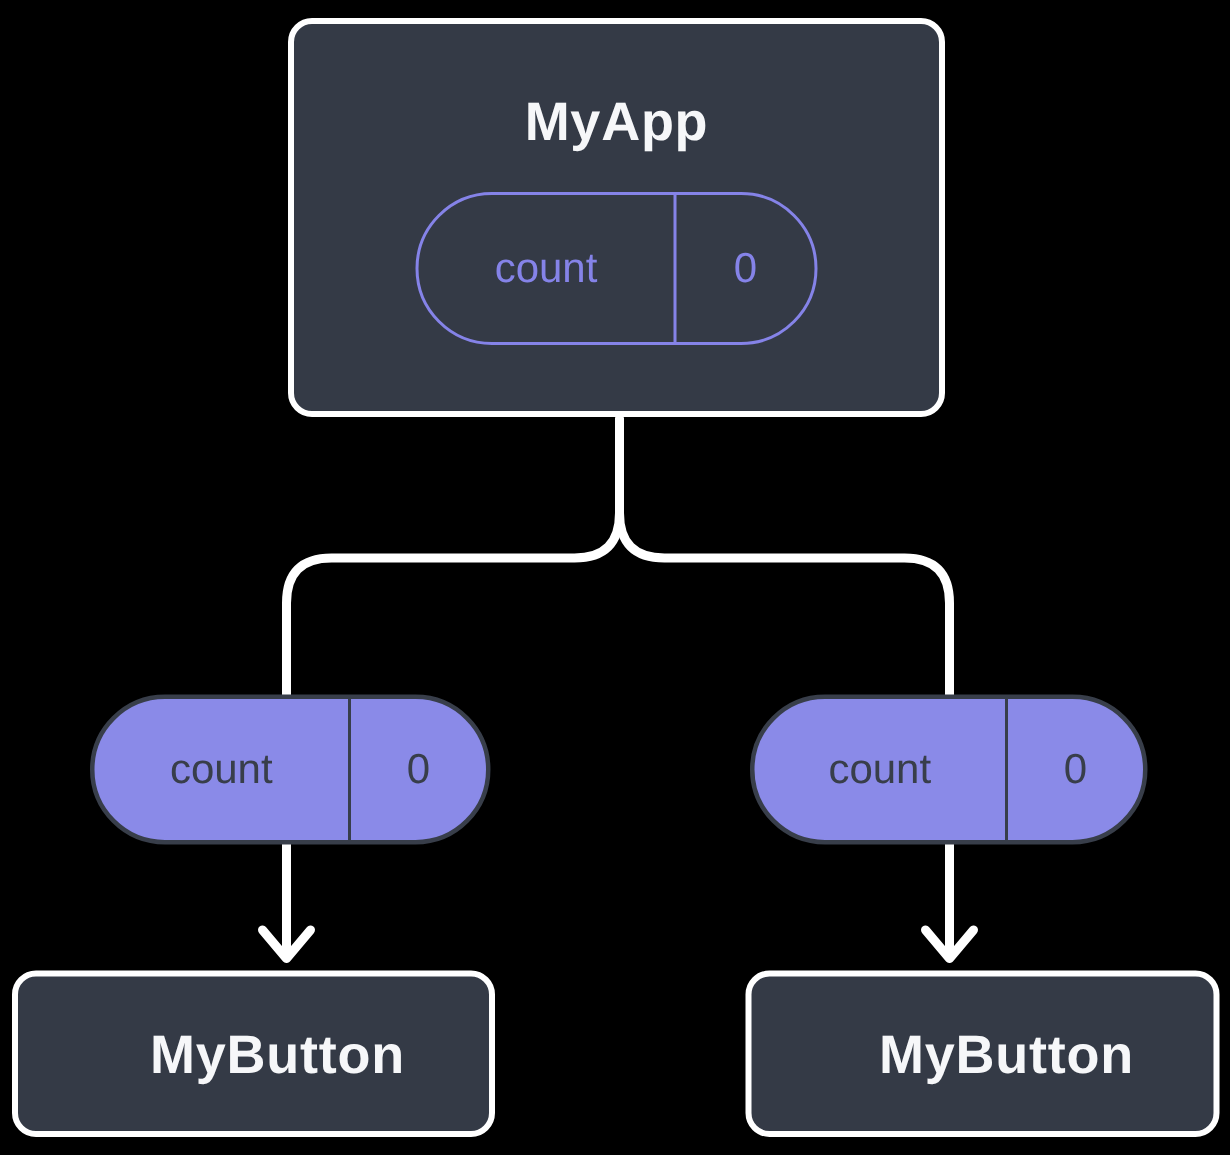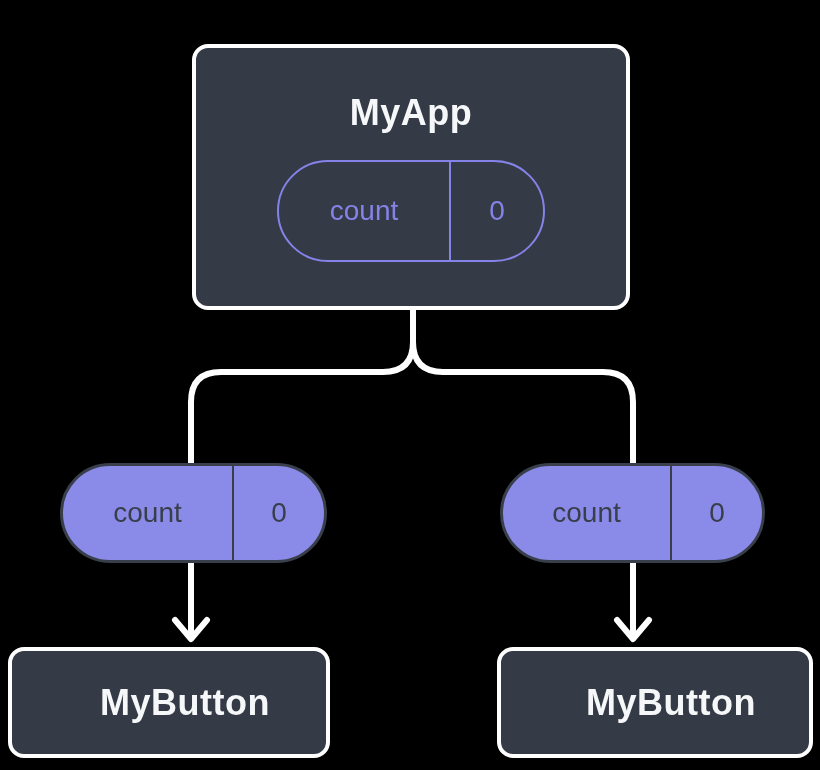--- a/index.html
+++ b/index.html
@@ -42,21 +42,20 @@
   .node-title {
     color: var(--title-text, #f6f7f9);
     font-size: 36px;
     font-weight: 700;
     letter-spacing: 0.5px;
   }
   .root-node {
     left: 192px; top: 12px;
     width: 438px; height: 266px;
     gap: 26px;
-    margin-top: 32px;
   }
   .child-node { height: 111px; padding-left: 32px; }
   .child-node.left  { left: 8px;   top: 647px; width: 322px; }
   .child-node.right { left: 497px; top: 647px; width: 316px; }
   .pill {
     box-sizing: border-box;
     display: flex;
     align-items: stretch;
     border-radius: 60px;
     overflow: hidden;

